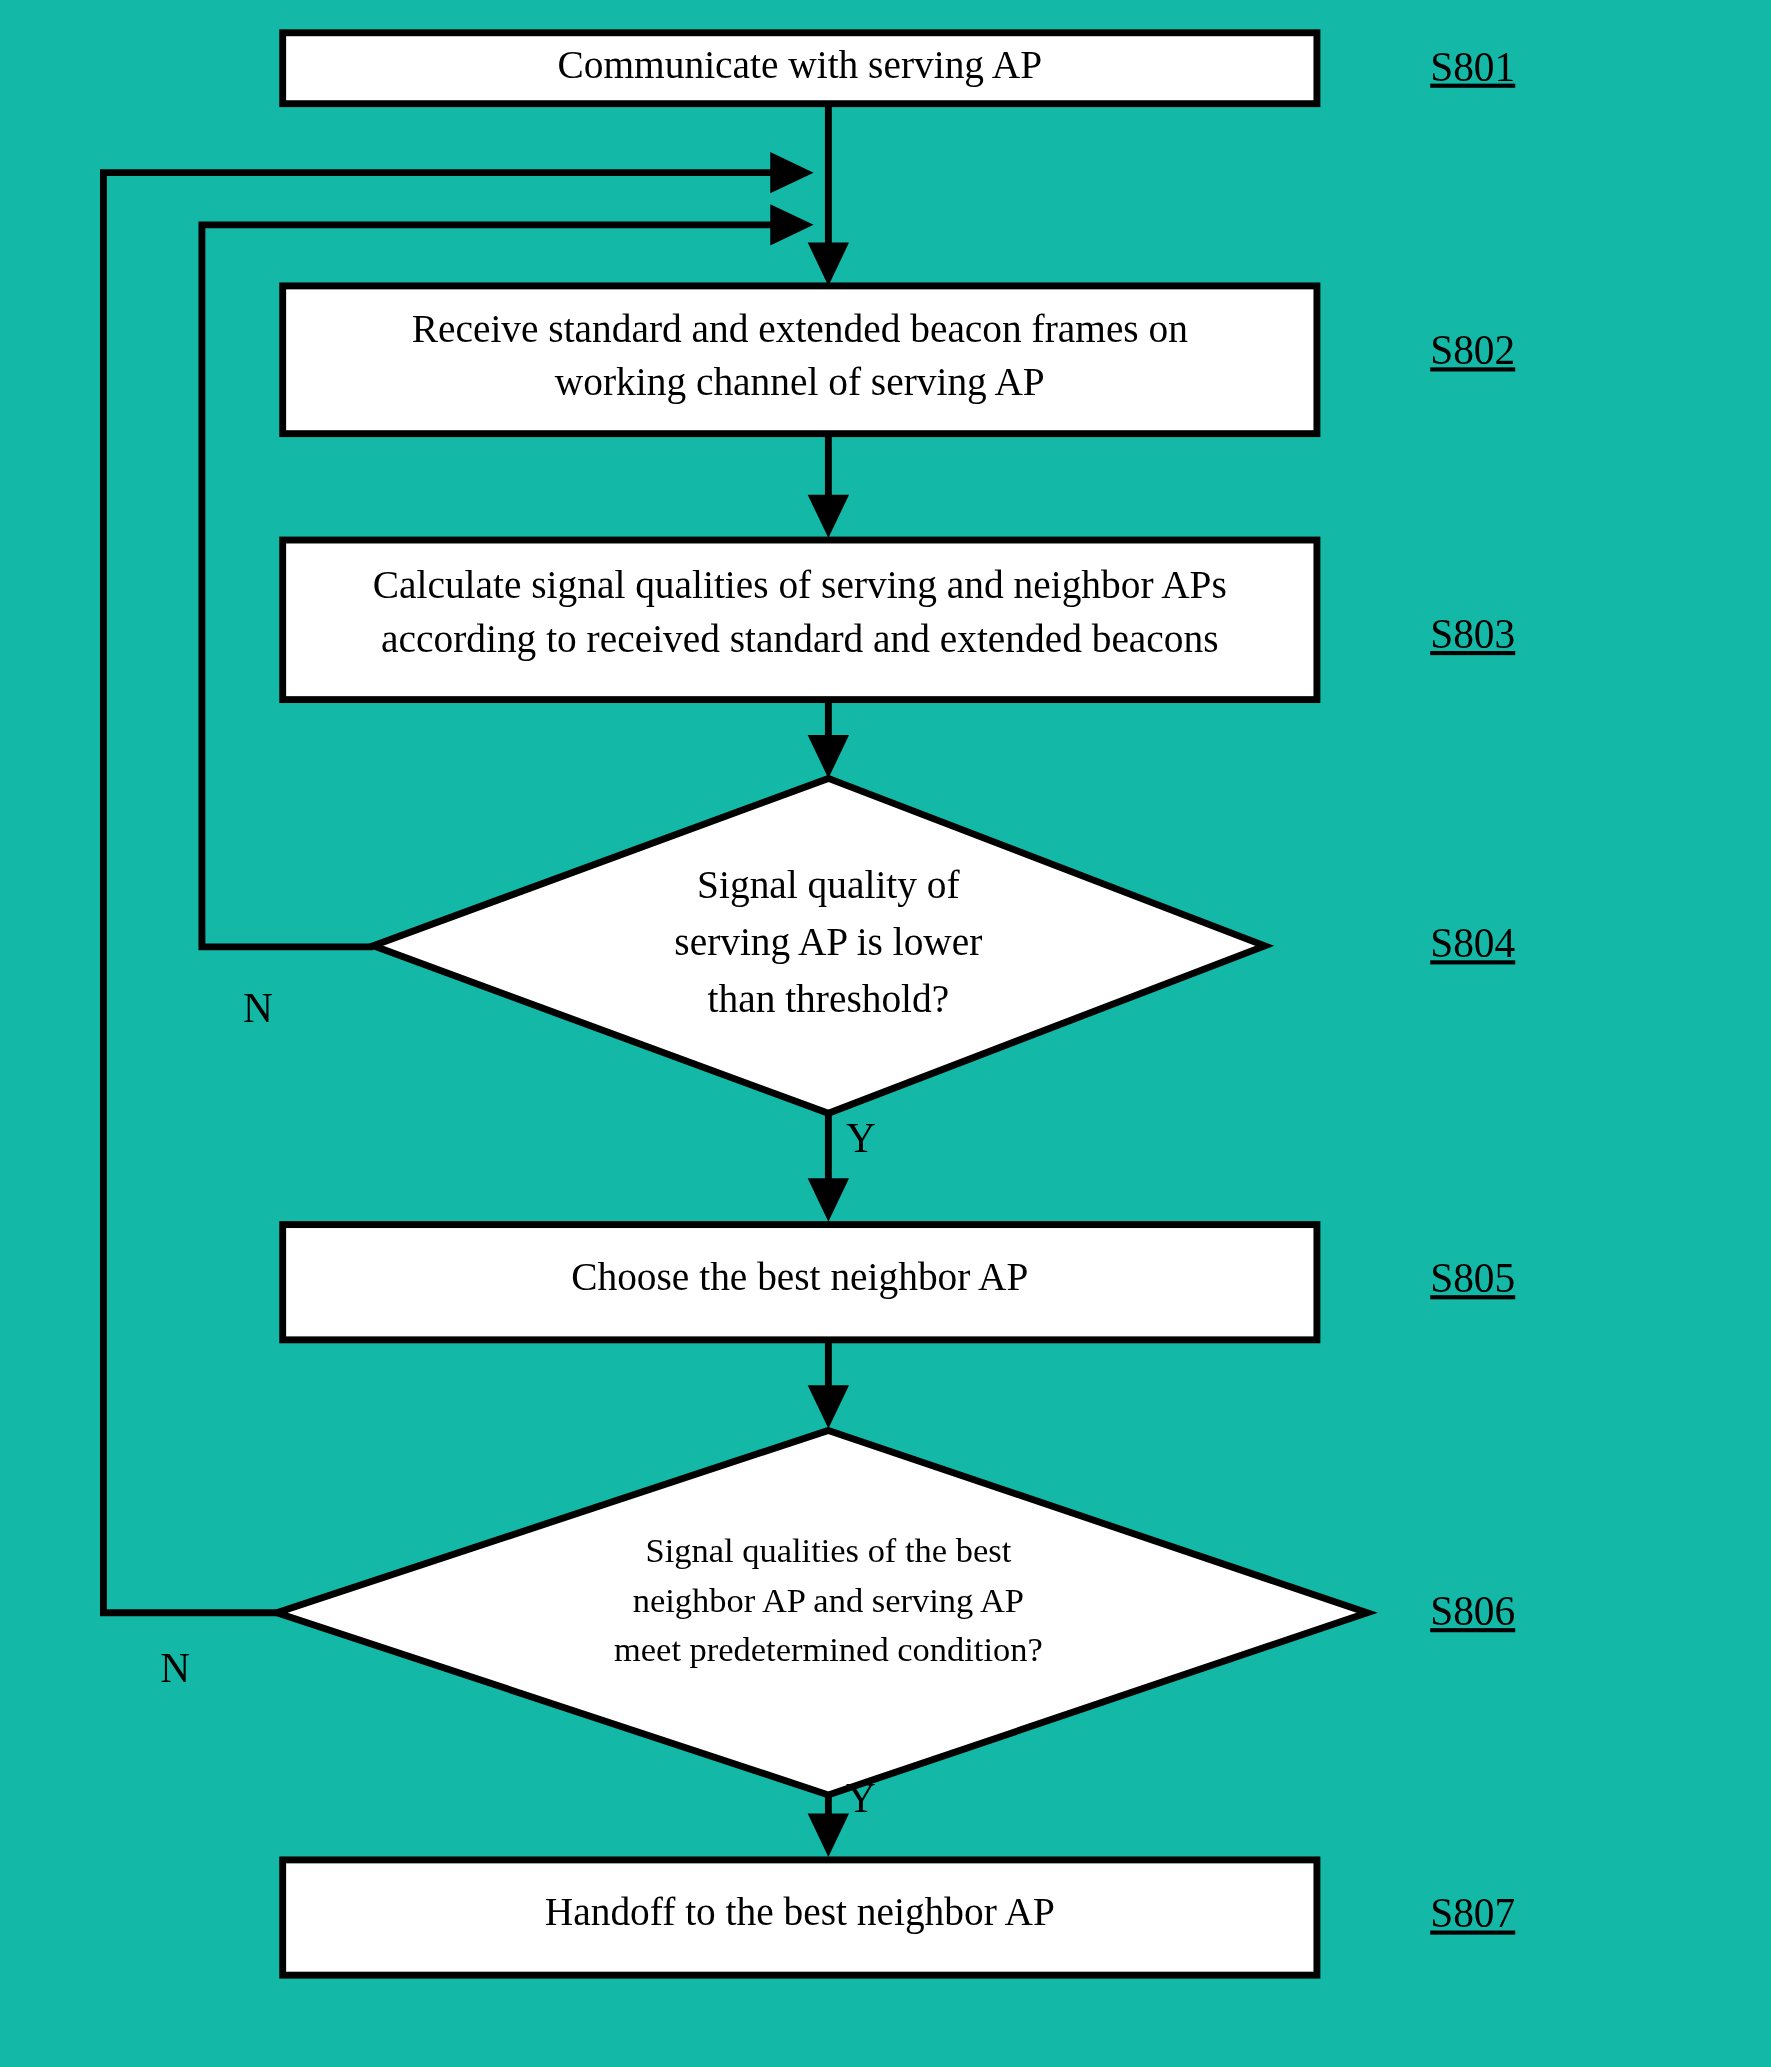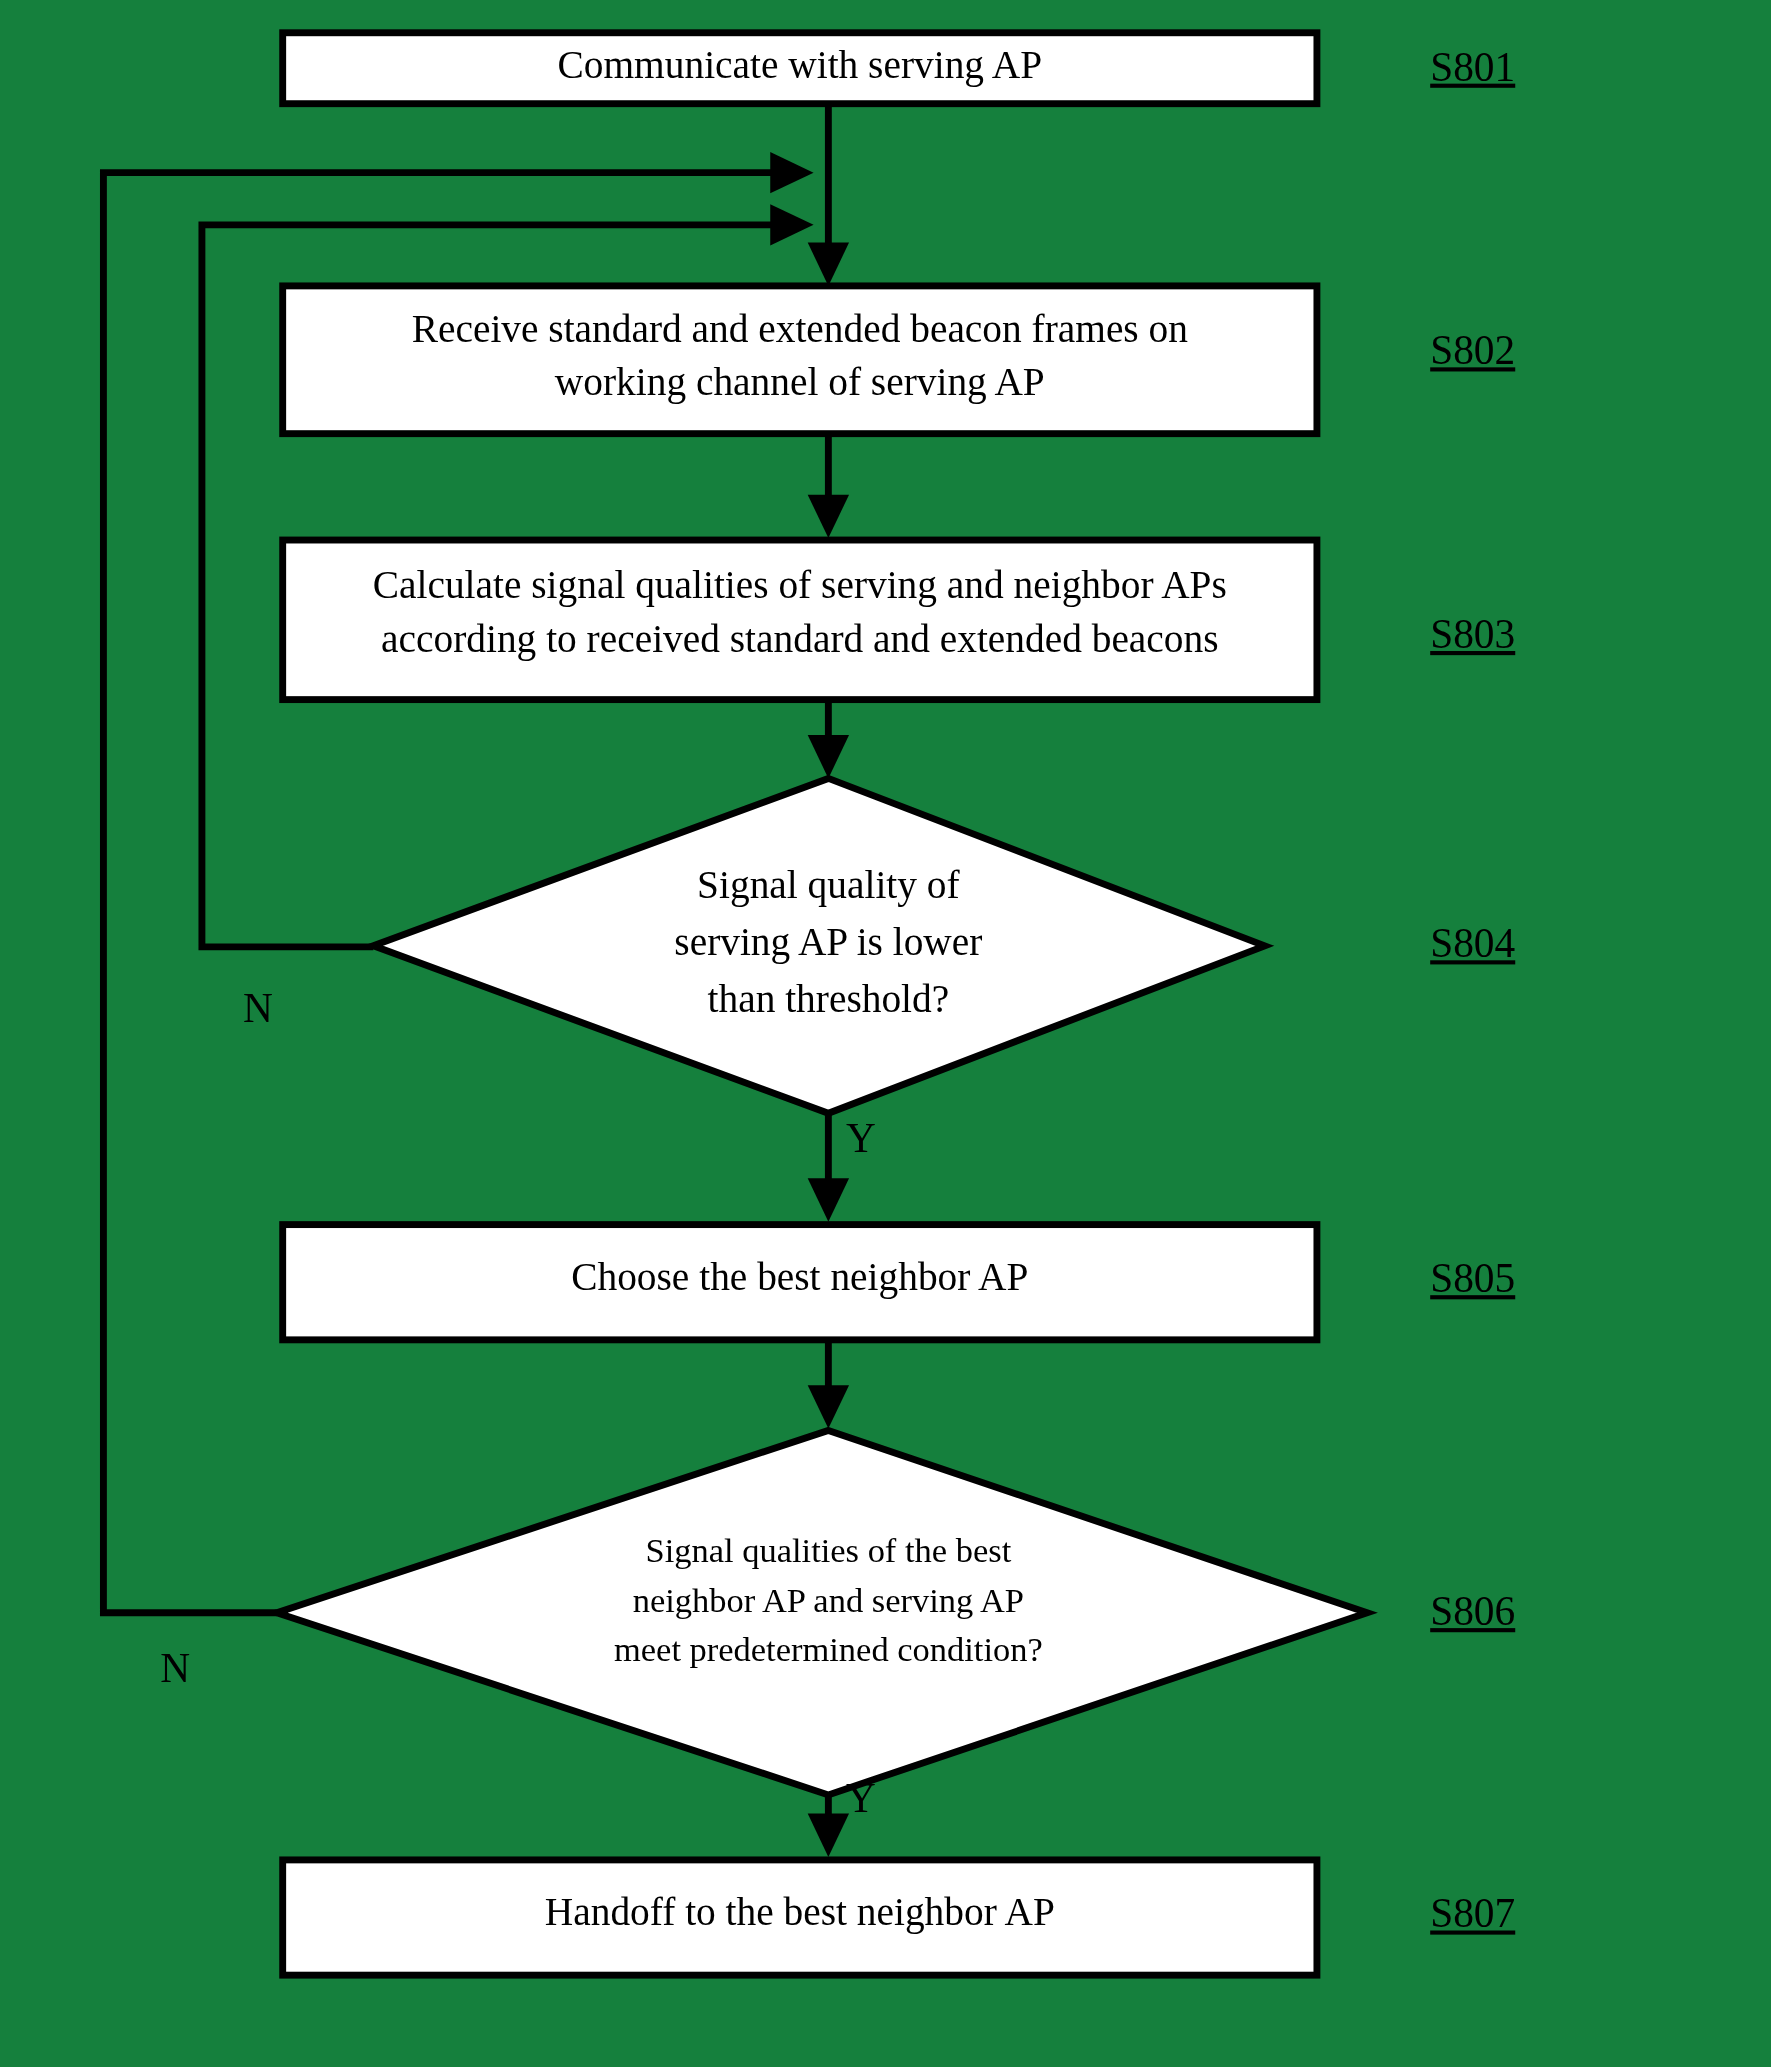--- a/index.html
+++ b/index.html
@@ -11,21 +11,21 @@
     width: 1771px;
     height: 2068px;
     font-family: "Liberation Serif", serif;
     color: #000000;
     overflow: hidden;
   }
   #figure-root {
     position: relative;
     width: 1771px;
     height: 2068px;
-    background: #15803d;
+    background: #14b8a6;
   }
   svg#flowchart {
     position: absolute;
     top: 0;
     left: 0;
     width: 1771px;
     height: 2068px;
     display: block;
   }
   .node-shape {

